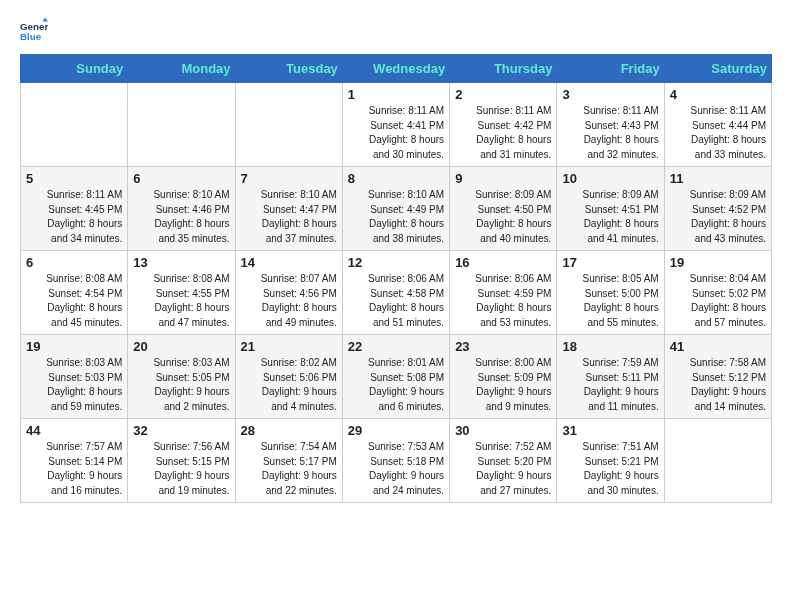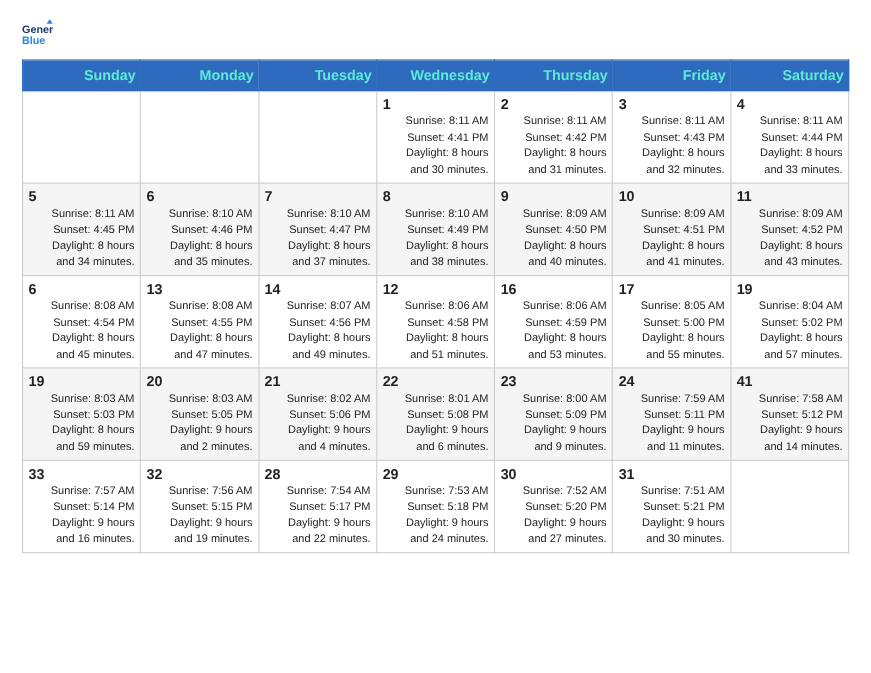--- a/index.html
+++ b/index.html
@@ -227,31 +227,31 @@
           </td>
           <td>
             <span class="day-number">22</span>
             <div class="day-info">Sunrise: 8:01 AM<br>Sunset: 5:08 PM<br>Daylight: 9 hours<br>and 6 minutes.</div>
           </td>
           <td>
             <span class="day-number">23</span>
             <div class="day-info">Sunrise: 8:00 AM<br>Sunset: 5:09 PM<br>Daylight: 9 hours<br>and 9 minutes.</div>
           </td>
           <td>
-            <span class="day-number">24</span>
+            <span class="day-number">18</span>
             <div class="day-info">Sunrise: 7:59 AM<br>Sunset: 5:11 PM<br>Daylight: 9 hours<br>and 11 minutes.</div>
           </td>
           <td>
             <span class="day-number">41</span>
             <div class="day-info">Sunrise: 7:58 AM<br>Sunset: 5:12 PM<br>Daylight: 9 hours<br>and 14 minutes.</div>
           </td>
         </tr>
         <tr>
           <td>
-            <span class="day-number">33</span>
+            <span class="day-number">44</span>
             <div class="day-info">Sunrise: 7:57 AM<br>Sunset: 5:14 PM<br>Daylight: 9 hours<br>and 16 minutes.</div>
           </td>
           <td>
             <span class="day-number">32</span>
             <div class="day-info">Sunrise: 7:56 AM<br>Sunset: 5:15 PM<br>Daylight: 9 hours<br>and 19 minutes.</div>
           </td>
           <td>
             <span class="day-number">28</span>
             <div class="day-info">Sunrise: 7:54 AM<br>Sunset: 5:17 PM<br>Daylight: 9 hours<br>and 22 minutes.</div>
           </td>

